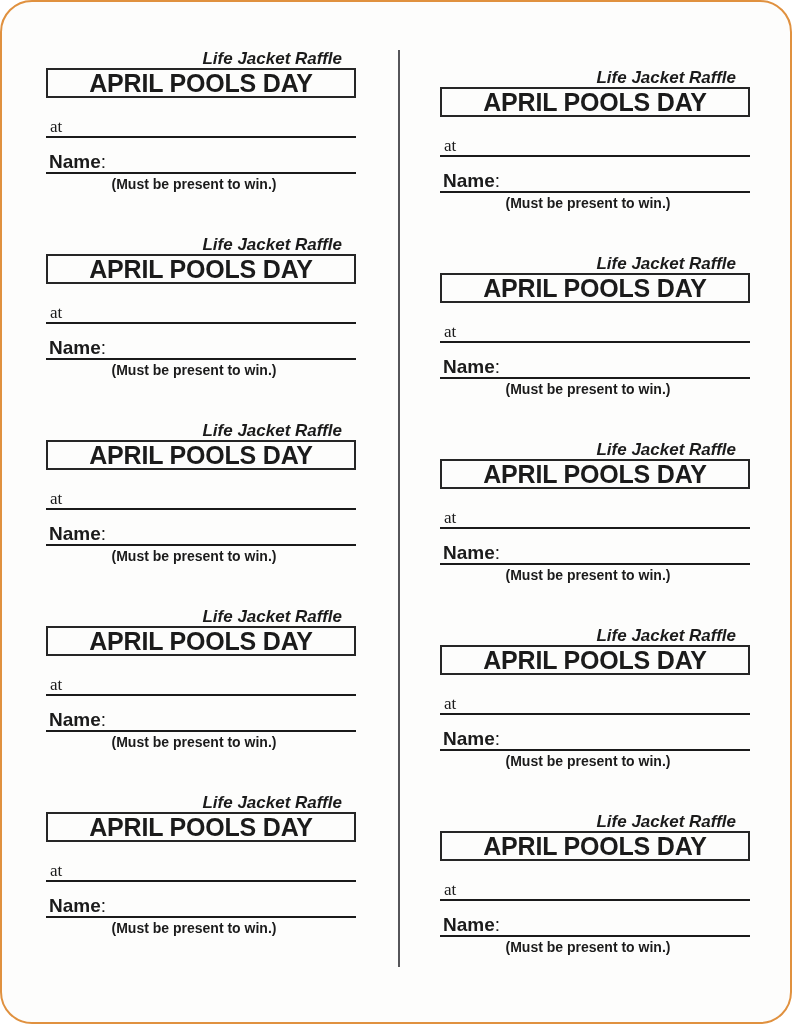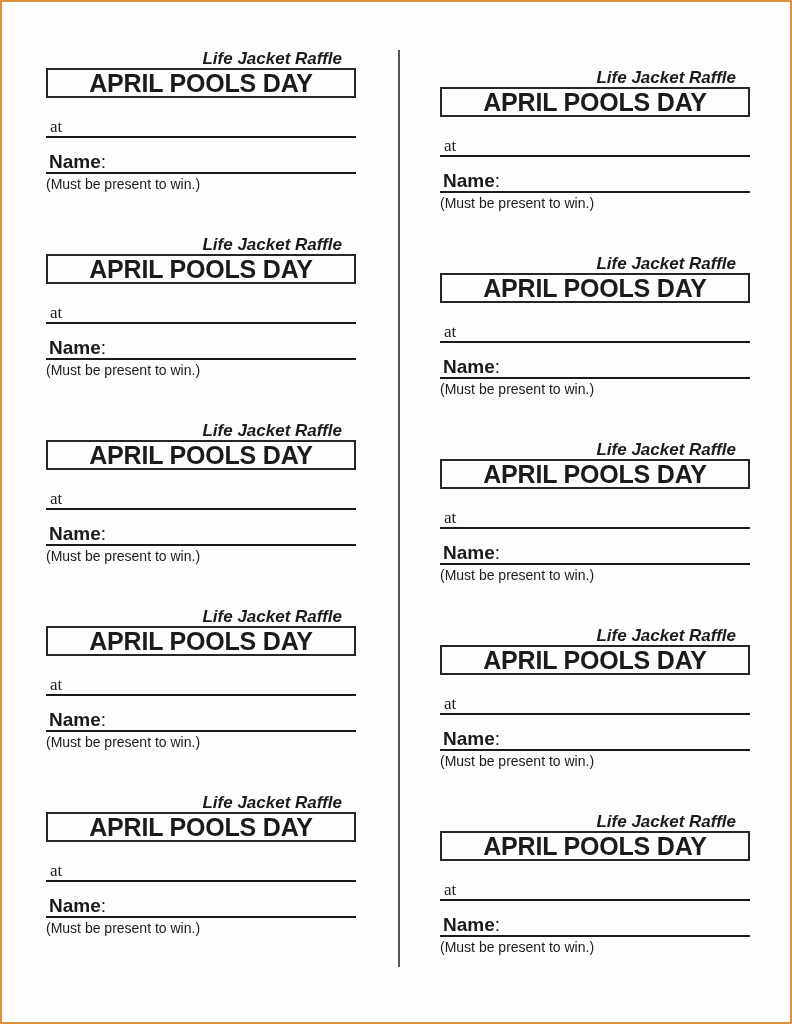--- a/index.html
+++ b/index.html
@@ -88,29 +88,30 @@
   .name-row .bold-label { font-weight: bold; }
   .name-row .colon { font-weight: normal; }
 
   .write-line { flex: 1; }
 
   .tkt-note {
     margin-top: 3px;
     font-family: "Liberation Sans", sans-serif;
     font-size: 14px;
     line-height: 15px;
-    text-align: left;
+    text-align: center;
     padding-right: 14px;
     white-space: nowrap;
+    font-weight: bold;
   }
 </style>
 </head>
 <body>
 
-<div class="page" style="border-color: rgb(224, 145, 63); background: rgb(253, 253, 252); color: rgb(27, 27, 27);">
+<div class="page" style="border-color: rgb(224, 145, 63); background: rgb(253, 253, 252); color: rgb(27, 27, 27); border-radius: 32px;">
   <div class="column-divider" style="background: rgb(86, 86, 90);"></div>
   <div class="ticket-column left">
   <div class="ticket">
     <div class="tkt-header">Life Jacket Raffle</div>
     <div class="tkt-box">
       <span>APRIL POOLS DAY</span>
     </div>
     <div class="at-row">
       <span>at</span>
       <span class="write-line"></span>

